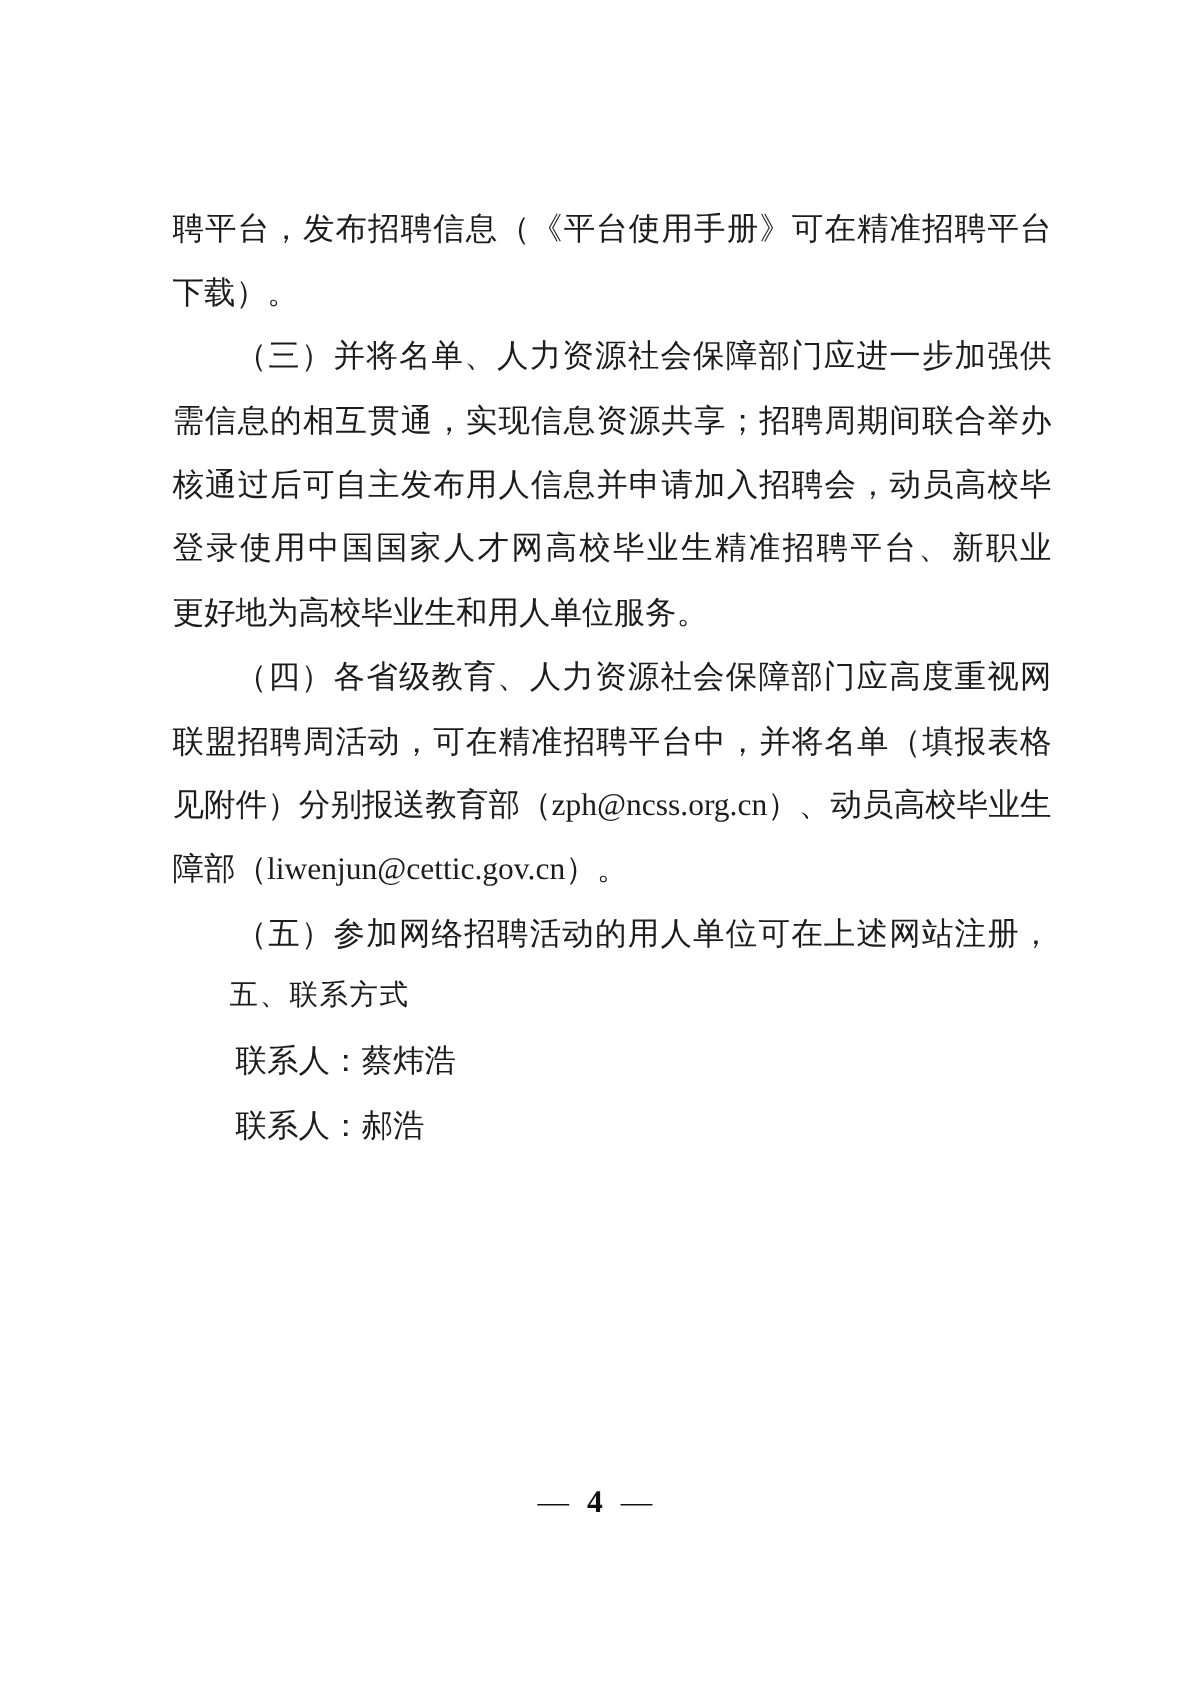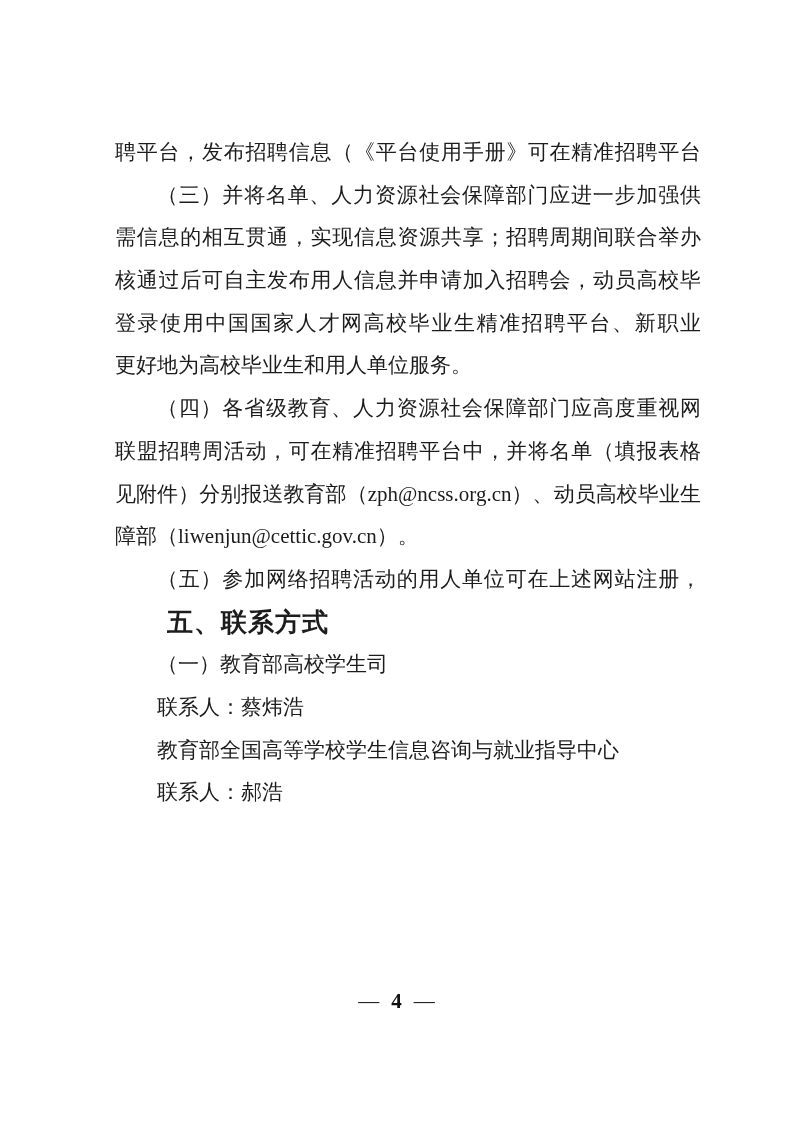--- a/index.html
+++ b/index.html
@@ -32,62 +32,61 @@
     white-space: normal;
     text-align: justify;
     text-align-last: justify;
     text-justify: inter-character;
     overflow: hidden;
   }
 
   .indent { text-indent: 2em; }
 
   .heading {
-    font-weight: 700;
+    font-weight: 400;
     font-family: "Liberation Sans", "DejaVu Sans", sans-serif;
-    font-size: 26px;
+    font-size: 19px;
     letter-spacing: 1px;
   }
 
   .footer {
     position: absolute;
     top: 980px; left: 0; width: 793px;
     text-align: center;
     font-size: 21px;
     line-height: 42.7px;
     color: #111;
   }
   .footer .num { font-weight: 700; margin: 0 12px; }
 </style>
 </head>
 <body>
 
 <div class="sheet">
   <div class="content">
 
     <div class="line just">聘平台，发布招聘信息（《平台使用手册》可在精准招聘平台中</div>
+    <div class="line">下载）。</div>
 
     <div class="line just indent">（三）并将名单、人力资源社会保障部门应进一步加强供</div>
     <div class="line just">需信息的相互贯通，实现信息资源共享；招聘周期间联合举办各</div>
     <div class="line just">核通过后可自主发布用人信息并申请加入招聘会，动员高校毕业生</div>
     <div class="line just">登录使用中国国家人才网高校毕业生精准招聘平台、新职业网，</div>
     <div class="line">更好地为高校毕业生和用人单位服务。</div>
 
     <div class="line just indent">（四）各省级教育、人力资源社会保障部门应高度重视网络</div>
     <div class="line just">联盟招聘周活动，可在精准招聘平台中，并将名单（填报表格</div>
     <div class="line just">见附件）分别报送教育部（zph@ncss.org.cn）、动员高校毕业生</div>
     <div class="line">障部（liwenjun@cettic.gov.cn）。</div>
 
     <div class="line just indent">（五）参加网络招聘活动的用人单位可在上述网站注册，审</div>
 
     <div class="line heading indent">五、联系方式</div>
 
-    <div class="line indent">（一）教育部高校学生司</div>
     <div class="line indent">联系人：蔡炜浩</div>
-    <div class="line indent">教育部全国高等学校学生信息咨询与就业指导中心</div>
     <div class="line indent">联系人：郝浩</div>
 
   </div>
 
   <div class="footer">
     <span>—</span><span class="num">4</span><span>—</span>
   </div>
 </div>
 
 </body></html>

